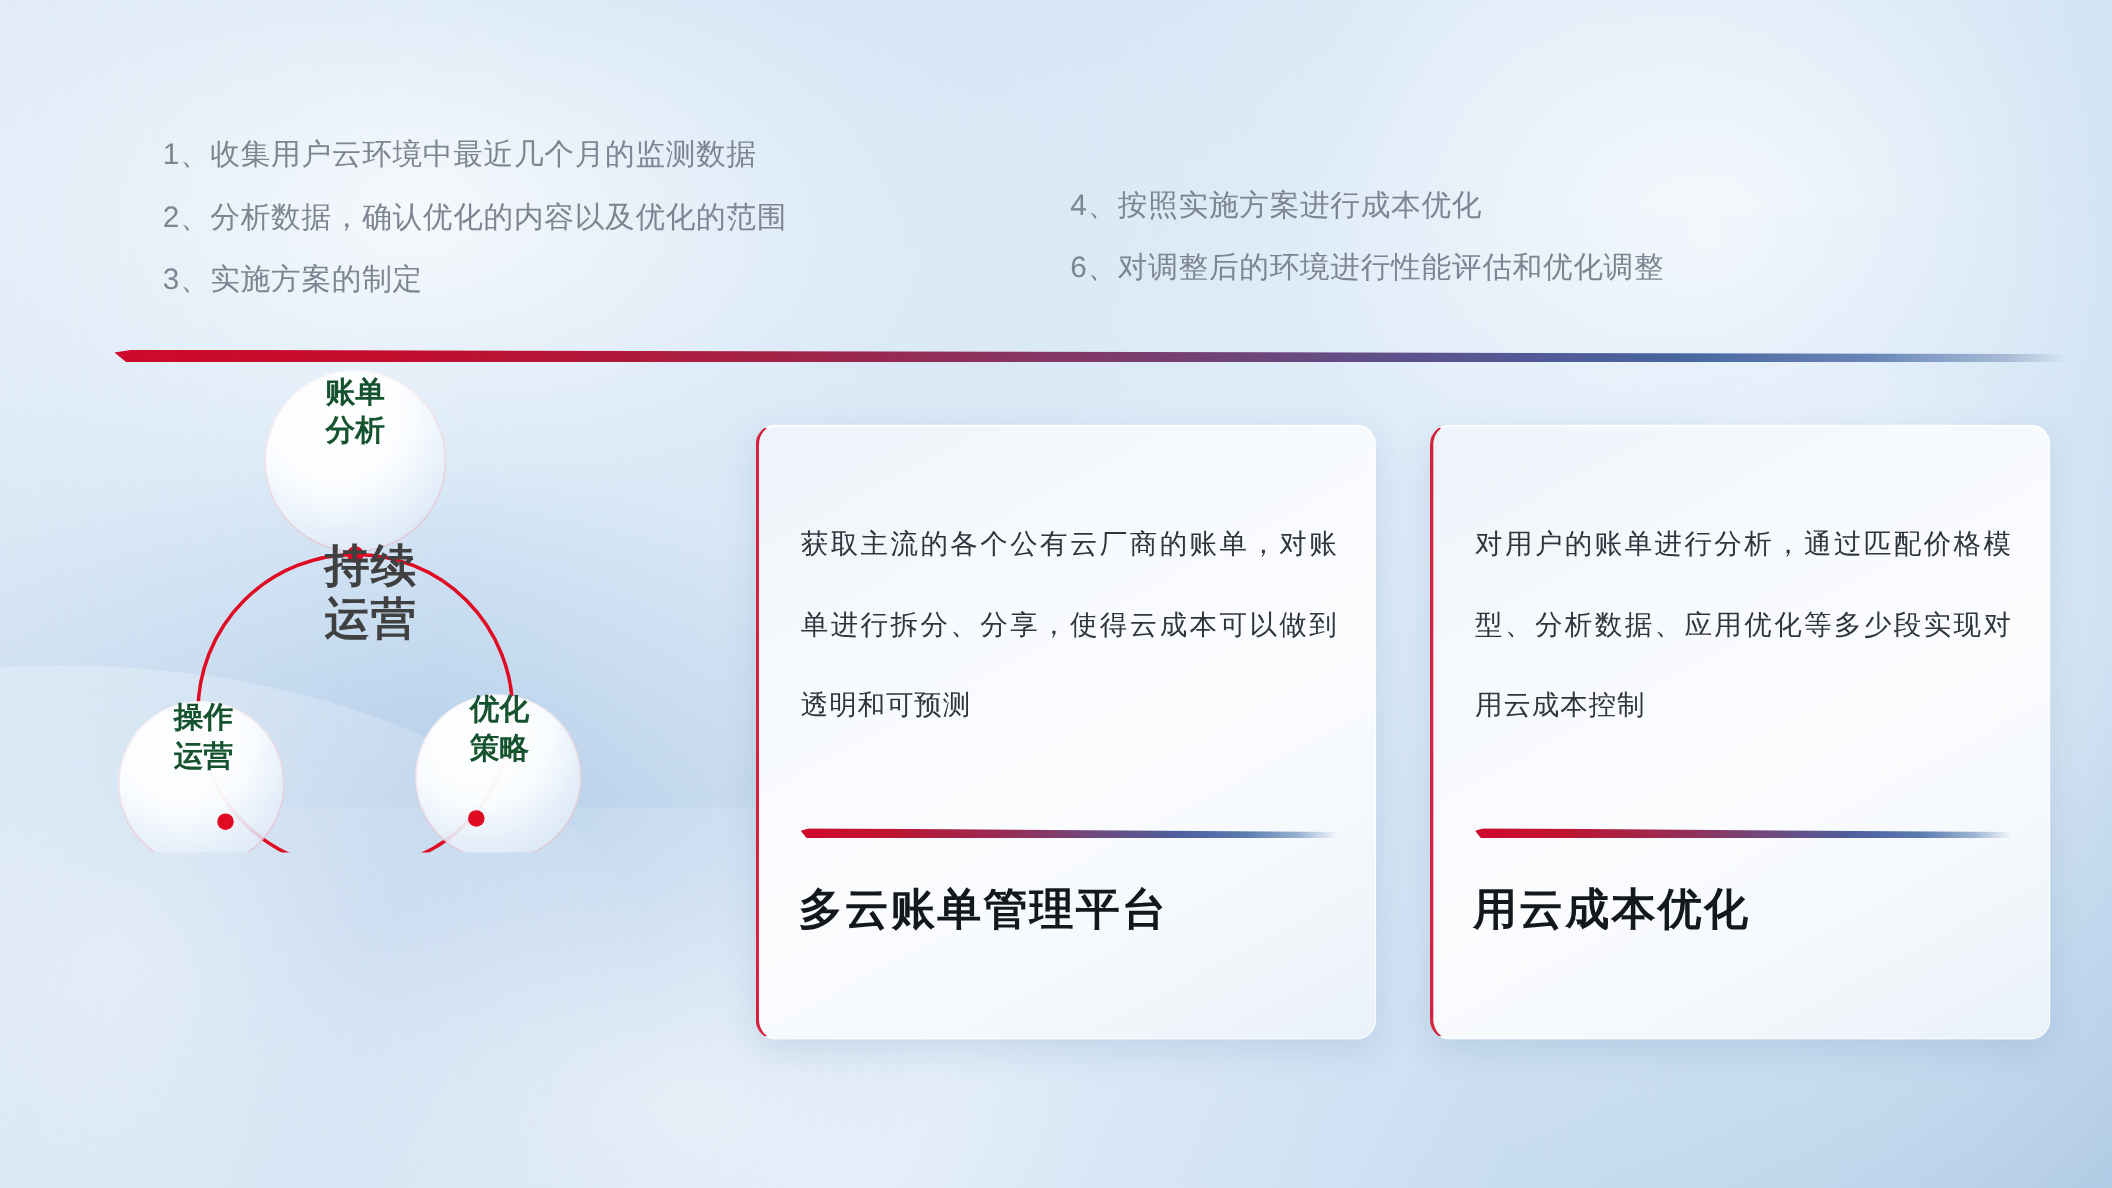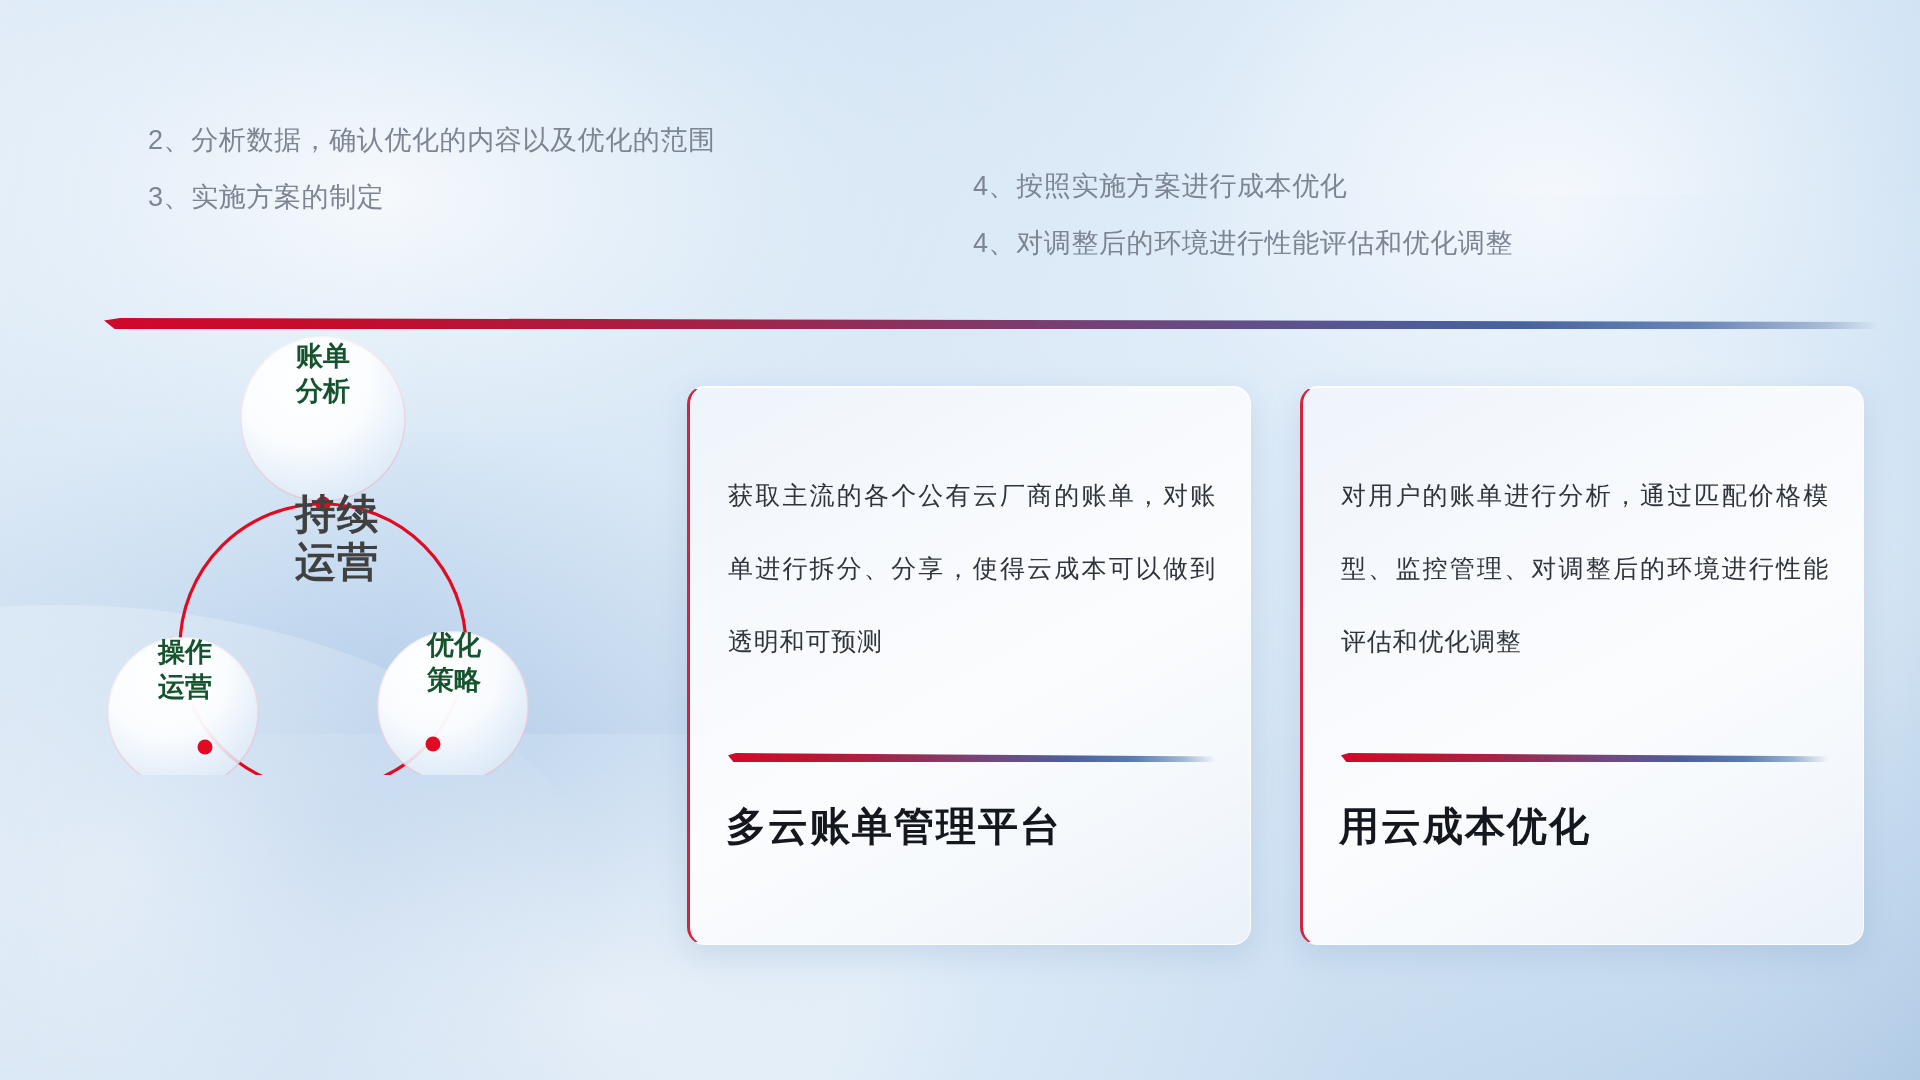--- a/index.html
+++ b/index.html
@@ -126,26 +126,27 @@
   <div class="bg-glow-b"></div>
   <div class="bg-glow-c"></div>
   <div class="bg-glow-d"></div>
   <div class="bg-glow-e"></div>
   <div class="bg-sheen"></div>
   <div class="bg-arc"></div>
 </div>
 
 <div id="top-lists">
   <div class="list-col left">
+    <div class="list-item">1、收集用户云环境中最近几个月的监测数据</div>
     <div class="list-item">2、分析数据，确认优化的内容以及优化的范围</div>
     <div class="list-item">3、实施方案的制定</div>
   </div>
   <div class="list-col right">
     <div class="list-item">4、按照实施方案进行成本优化</div>
-    <div class="list-item">4、对调整后的环境进行性能评估和优化调整</div>
+    <div class="list-item">6、对调整后的环境进行性能评估和优化调整</div>
   </div>
 </div>
 
 <div id="top-divider">
   <div class="bar"></div>
 </div>
 
 <div id="venn">
   <svg width="470" height="480" viewBox="0 0 470 480">
     <defs>
@@ -183,16 +184,16 @@
 运营</div>
 </div>
 
 <div class="card" id="card-0">
   <div class="card-body">获取主流的各个公有云厂商的账单，对账单进行拆分、分享，使得云成本可以做到透明和可预测</div>
   <div class="card-rule"></div>
   <div class="card-title">多云账单管理平台</div>
 </div>
 
 <div class="card" id="card-1">
-  <div class="card-body">对用户的账单进行分析，通过匹配价格模型、监控管理、对调整后的环境进行性能评估和优化调整</div>
+  <div class="card-body">对用户的账单进行分析，通过匹配价格模型、分析数据、应用优化等多少段实现对用云成本控制</div>
   <div class="card-rule"></div>
   <div class="card-title">用云成本优化</div>
 </div>
 
 </body></html>

